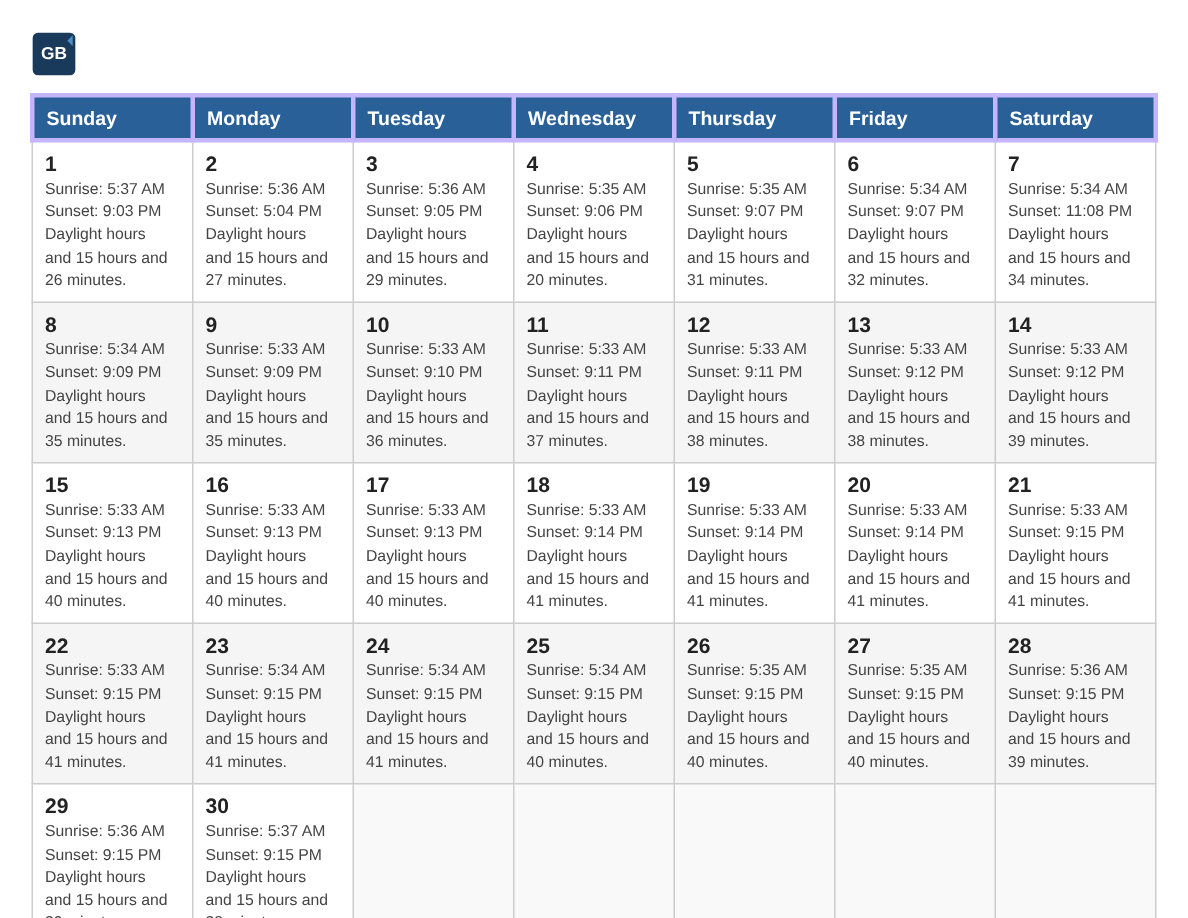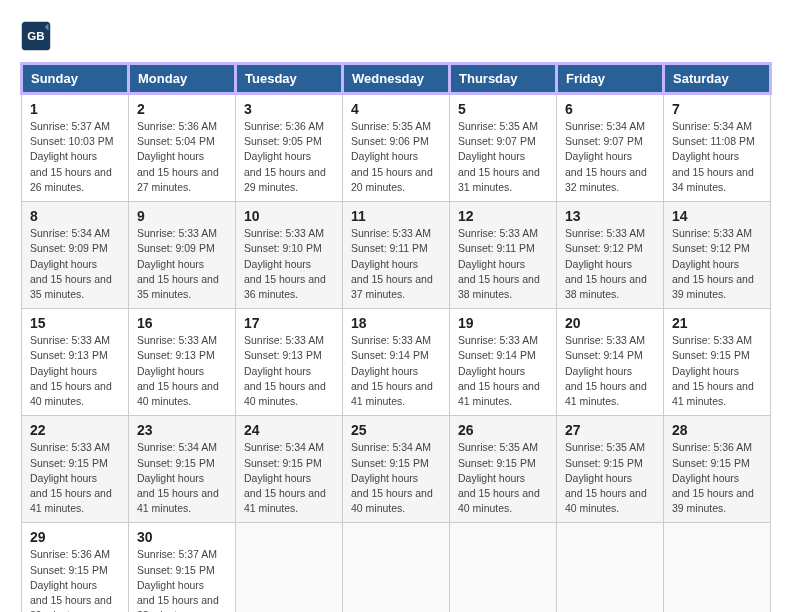--- a/index.html
+++ b/index.html
@@ -111,21 +111,21 @@
         <th>Friday</th>
         <th>Saturday</th>
       </tr>
   </thead>
   <tbody id="calendar-body">
   <tr>
         <td>
         <span class="day-number">1</span>
         <div class="day-info">
           <span>Sunrise: 5:37 AM</span><br>
-          <span>Sunset: 10:03 PM</span><br>
+          <span>Sunset: 9:03 PM</span><br>
           <span>Daylight hours</span><br>
           <span>and 15 hours and 26 minutes.</span>
         </div>
       </td>
         <td>
         <span class="day-number">2</span>
         <div class="day-info">
           <span>Sunrise: 5:36 AM</span><br>
           <span>Sunset: 5:04 PM</span><br>
           <span>Daylight hours</span><br>

